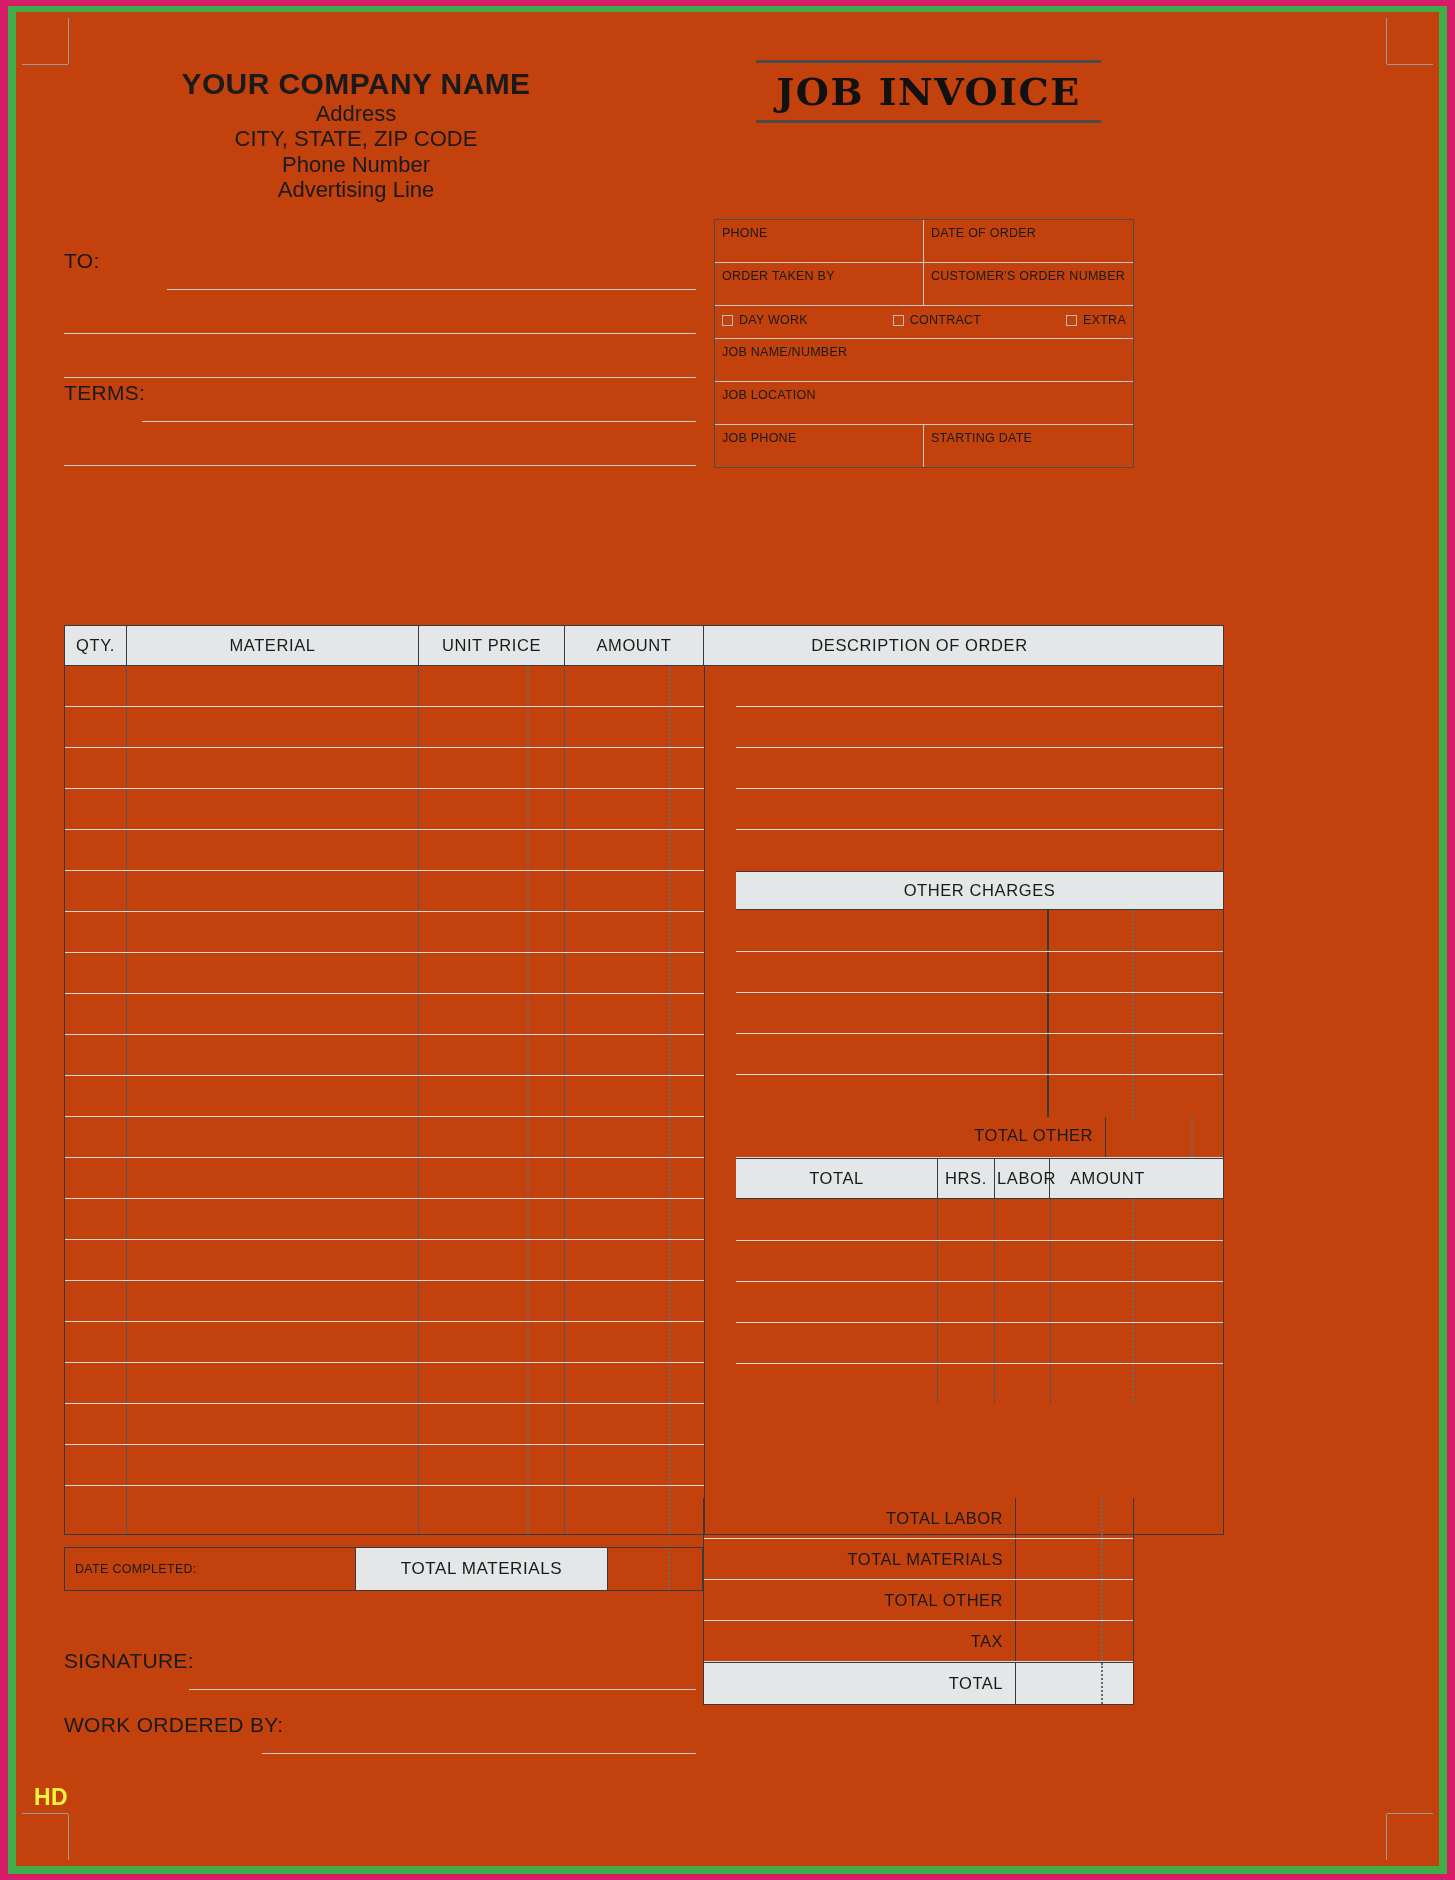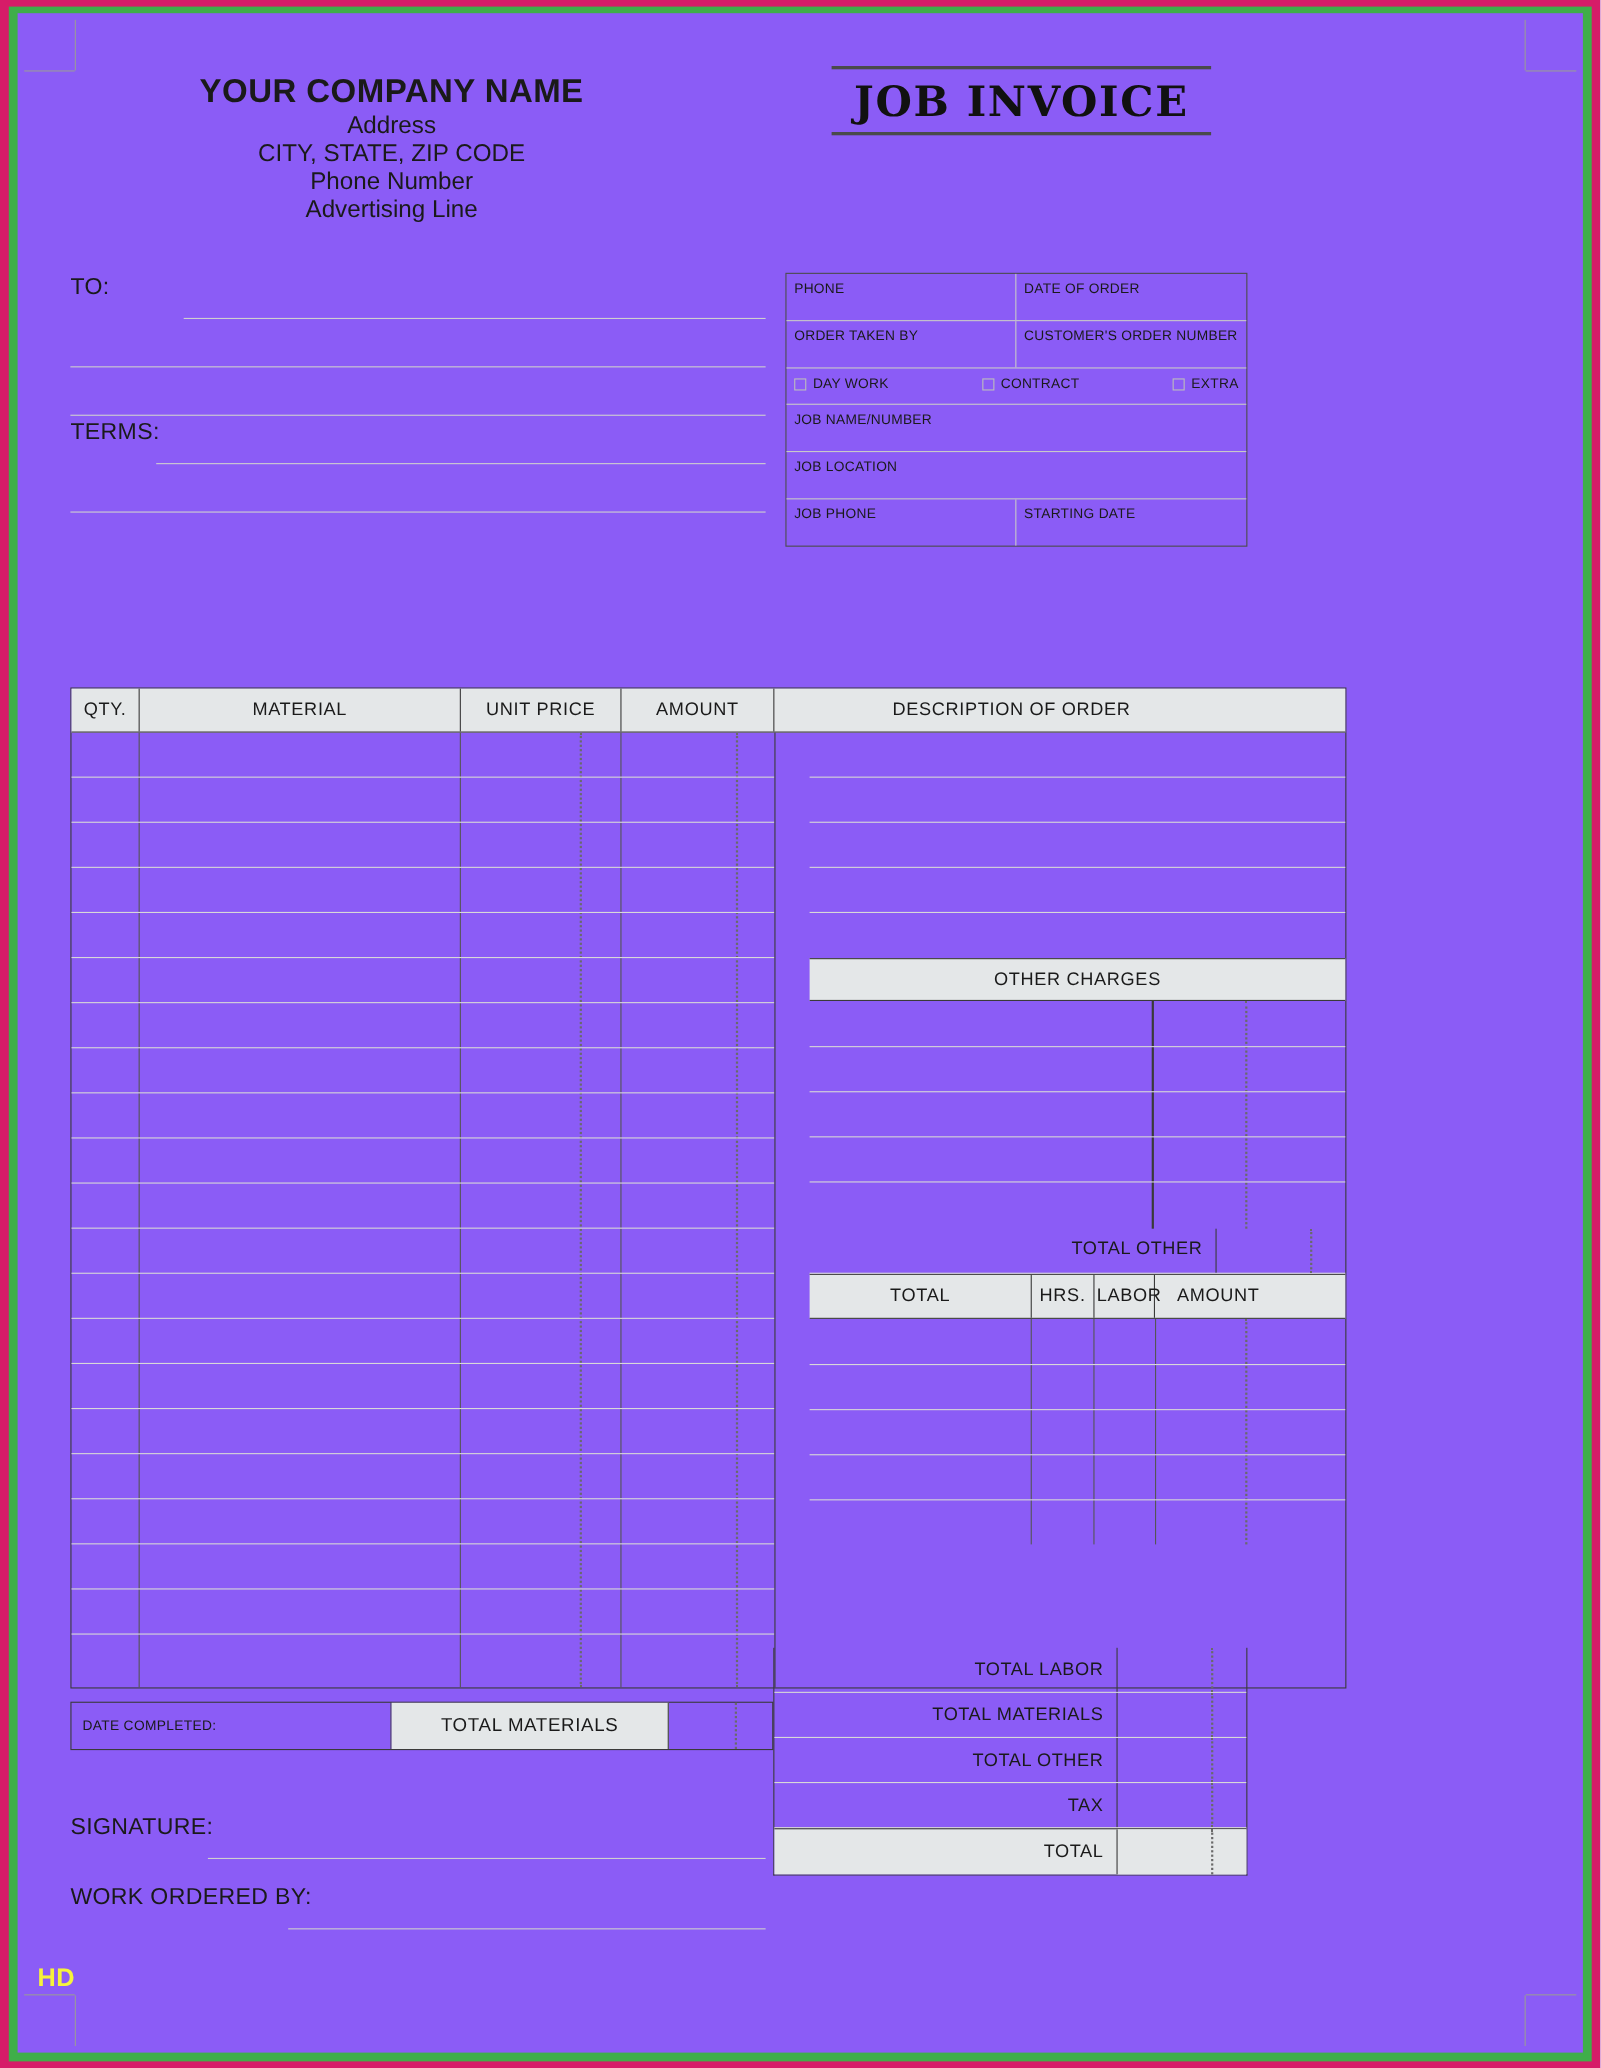--- a/index.html
+++ b/index.html
@@ -16,21 +16,21 @@
   #frame-magenta {
     position: absolute; inset: 0;
     background: #d61c68;
   }
   #frame-green {
     position: absolute; left: 8px; top: 6px; right: 8px; bottom: 6px;
     background: #3fae49;
   }
   #page {
     position: absolute; left: 16px; top: 12px; right: 16px; bottom: 14px;
-    background: #8b5cf6;
+    background: #c2410c;
   }
 
   
   .crop { position: absolute; background: #9a9a9a; }
   .crop.h { height: 1px; width: 46px; }
   .crop.v { width: 1px; height: 46px; }
 
   
   #sheet {
     position: absolute;
@@ -81,21 +81,20 @@
   }
   .blank-row { position: relative; height: 44px; }
   .blank-row .field-line { left: 0; right: 0; }
 
   
   #info-table {
     position: absolute; left: 698px; top: 207px; width: 420px;
     border: 1px solid #4c4c4c;
     font-size: 12.5px;
     letter-spacing: .25px;
-    margin-top: 29px;
   }
   #info-table .ir { display: flex; border-bottom: 1px solid #c9c9c9; }
   #info-table .ir:last-child { border-bottom: none; }
   #info-table .ic {
     padding: 6px 7px 0 7px;
     min-height: 42px;
   }
   #info-table .ic.left { width: 50%; border-right: 1px solid #c9c9c9; }
   #info-table .ic.right { width: 50%; }
   #info-table .ic.full { width: 100%; }

